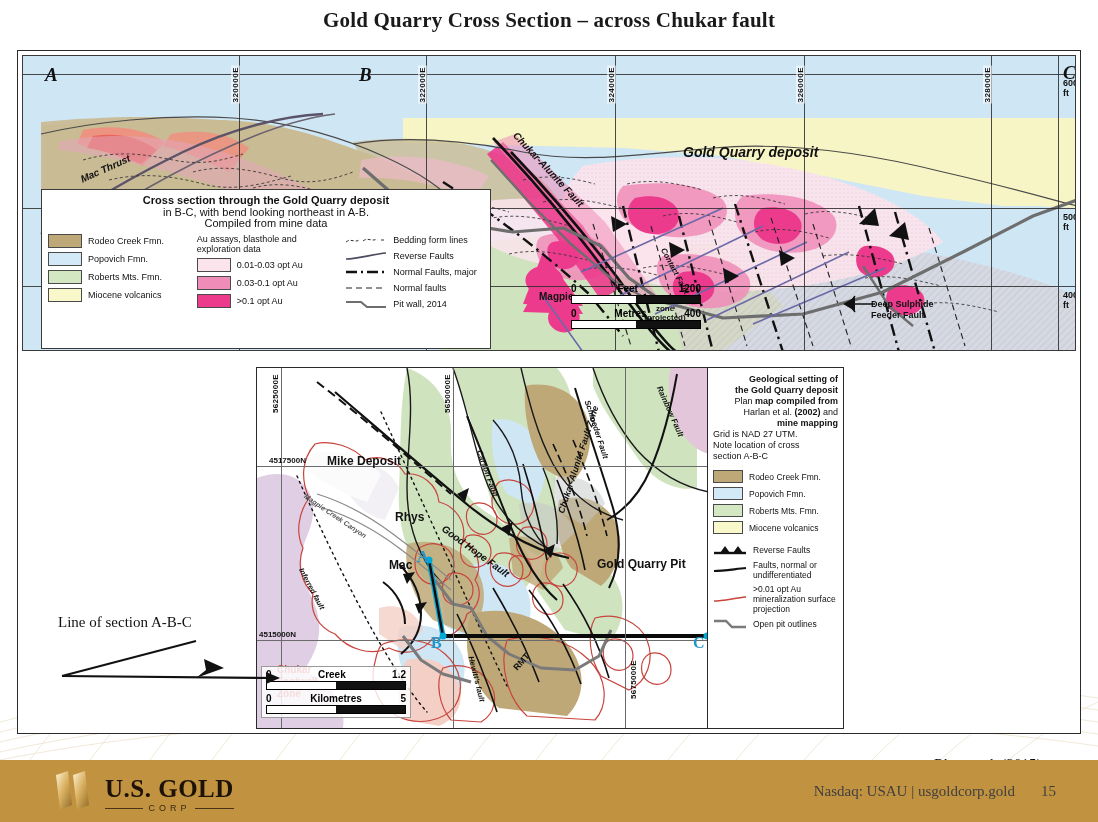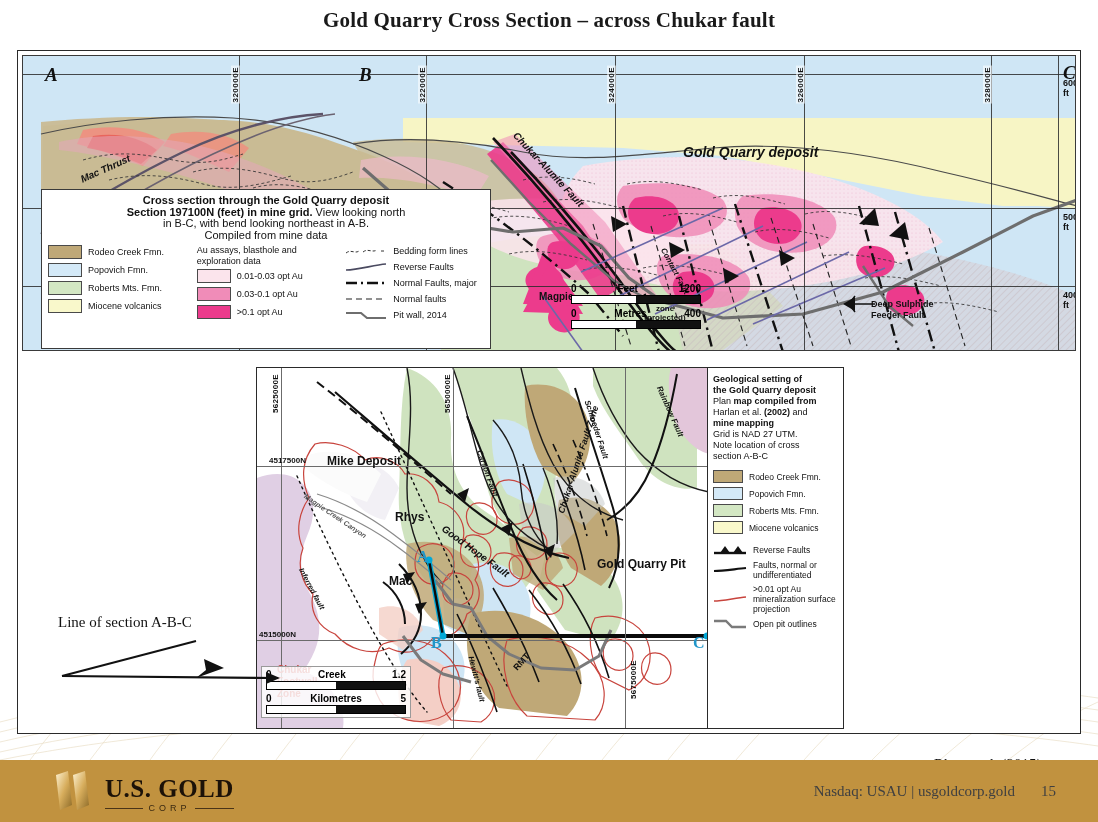--- a/index.html
+++ b/index.html
@@ -101,21 +101,21 @@
   .pm-name { position:absolute; font-size:12px; font-weight:bold; color:#111; white-space:nowrap; }
   .pm-fault { position:absolute; font-size:8px; font-weight:bold; font-style:italic; color:#111; white-space:nowrap; transform-origin:left center; }
   .pm-node { position:absolute; font-family:"Liberation Serif", serif; font-size:16px; font-weight:bold; color:#2196c9; }
   .pm-red { position:absolute; font-size:10px; font-weight:bold; color:#c7453f; line-height:12px; }
 
   
   #pm-legend {
     position:absolute; right:0; top:0; width:136px; height:100%;
     border-left:1.5px solid #2a2a2a; background:#fff; padding:6px 5px;
   }
-  #pm-legend .ttl { text-align:left; font-size:9px; line-height:11px; color:#111; }
+  #pm-legend .ttl { text-align:right; font-size:9px; line-height:11px; color:#111; }
   #pm-legend .ttl b { font-weight:bold; }
   #pm-legend .sub { text-align:left; font-size:9px; line-height:11px; color:#111; }
   .pml-row { display:flex; align-items:center; gap:6px; margin-top:4px; }
   .pml-sw { width:30px; height:13px; border:1px solid #4a4a4a; flex:none; }
   .pml-txt { font-size:8.5px; color:#111; line-height:10px; }
   .pml-key { width:34px; height:12px; flex:none; }
 
   
   #annotation-label {
     position:absolute; left:40px; top:563px;
@@ -400,23 +400,20 @@
         <span>400</span>
       </div>
       <div class="scalebar-bar">
           <div class="w"></div>
           <div class="b"></div>
         </div>
     </div>
 
     <div id="xs-legend">
       <div class="ttl"><b>Cross section through the Gold Quarry deposit</b></div>
-      <div class="ttl">
-        <b>Section 197100N (feet) in mine grid.</b><span> View looking north</span>
-      </div>
       <div class="ttl"><span>in B-C, with bend looking northeast in A-B.</span></div>
       <div class="ttl"><span>Compiled from mine data</span></div>
 
       <div id="xs-legend-cols">
 
         <div class="lg-col" style="width:148px;">
           <div class="lg-row">
             <span class="sw" style="background:#bfa877;"></span>
             <span class="lg-txt">Rodeo Creek Fmn.</span>
           </div>
@@ -642,21 +639,21 @@
 
       <div class="pm-northlabel" style="left:12px;top:88px;text-align:right;">4517500N</div>
       <div class="pm-northlabel" style="left:2px;top:262px;">4515000N</div>
 
       <div class="pm-name" style="left:70px;top:86px;line-height:15px;text-align:center;">
         <span>Mike Deposit</span>
       </div>
       <div class="pm-name" style="left:138px;top:142px;">
         <span>Rhys</span>
       </div>
-      <div class="pm-name" style="left:132px;top:206px;text-align:center;">
+      <div class="pm-name" style="left:132px;top:190px;text-align:center;">
         <span>Mac</span>
       </div>
       <div class="pm-name" style="left:340px;top:188px;line-height:16px;width:66px;">
         <span>Gold Quarry Pit</span>
       </div>
 
       <div class="pm-fault" style="left:186px;top:154px;transform:rotate(36deg);font-size:10px;">Good Hope Fault</div>
       <div class="pm-fault" style="left:222px;top:78px;transform:rotate(70deg);">Carson Fault</div>
       <div class="pm-fault" style="left:330px;top:28px;transform:rotate(72deg);">Schroeder Fault</div>
       <div class="pm-fault" style="left:402px;top:14px;transform:rotate(66deg);">Rainbow Fault</div>

